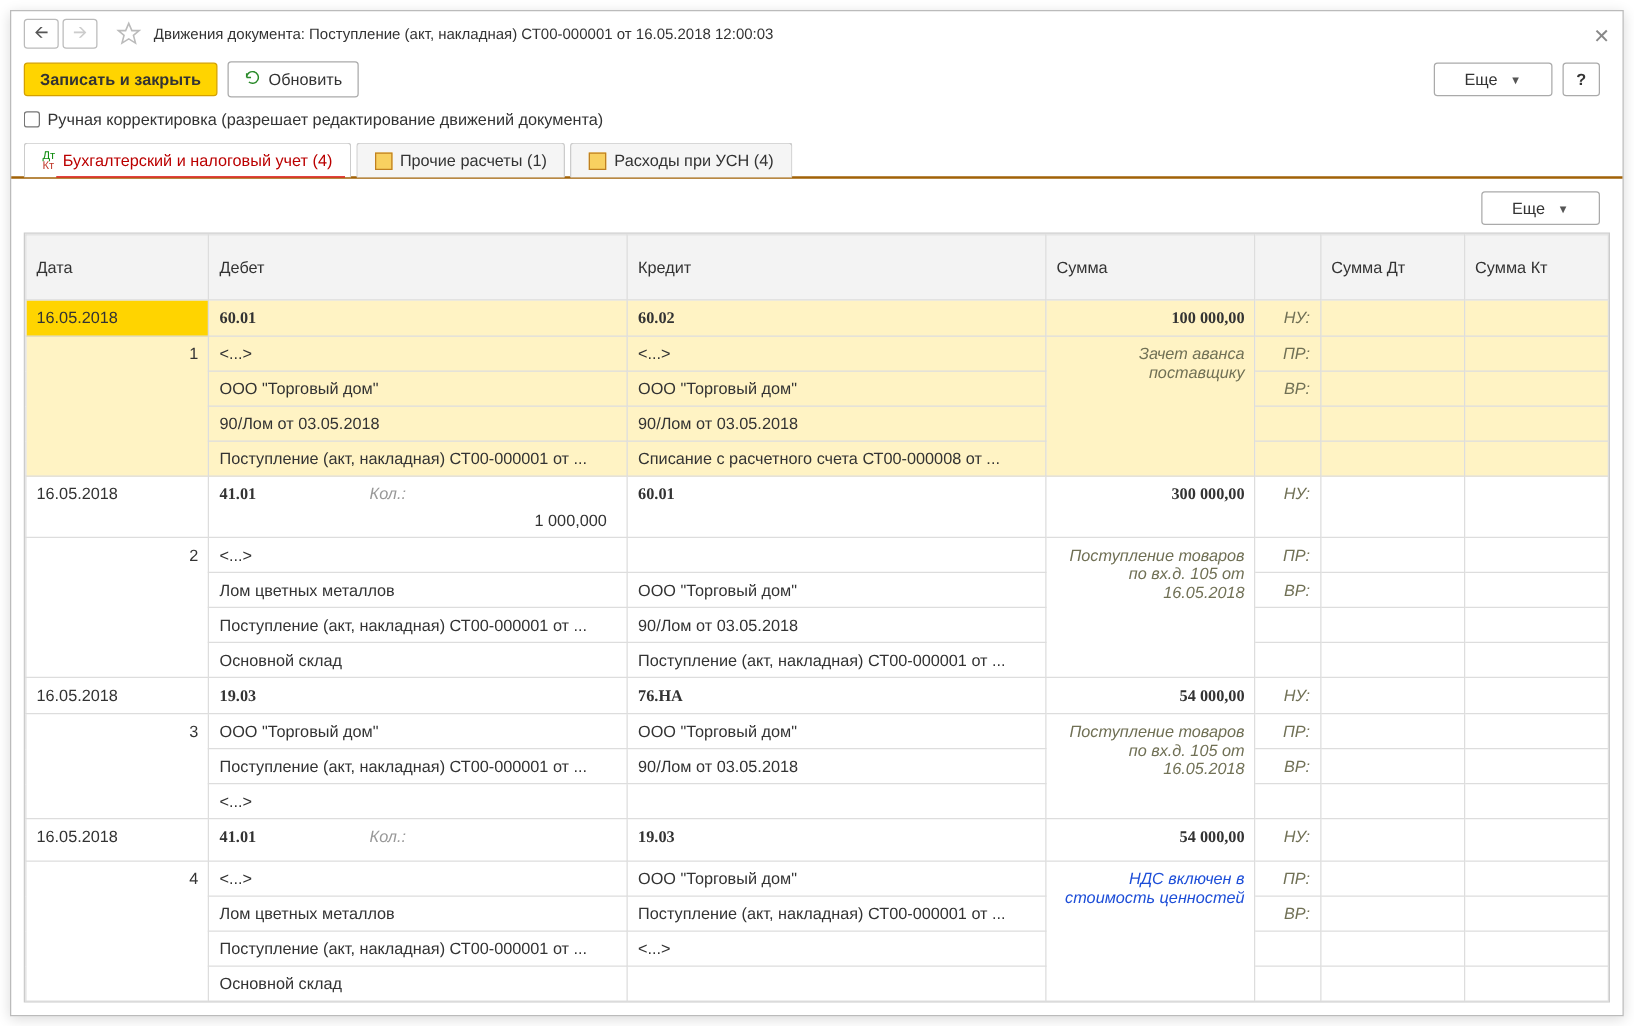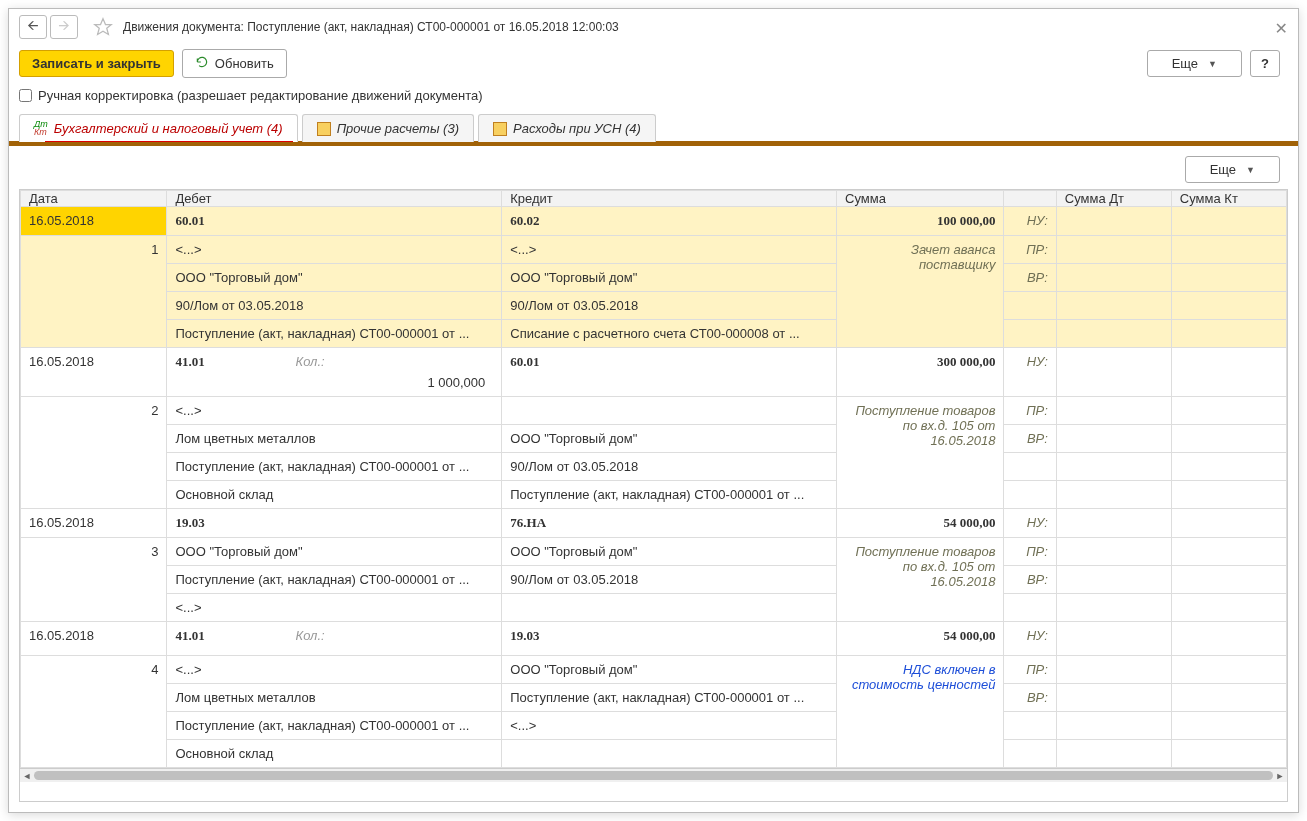--- a/index.html
+++ b/index.html
@@ -89,23 +89,22 @@
   .checkbox-row {
     display:flex;
     align-items:center;
     padding: 0 10px 10px 10px;
     gap:6px;
   }
   .checkbox-row input { margin:0; }
   .tabs {
     display:flex;
     padding: 0 10px;
-    border-bottom: 5px solid #a16207;
+    border-bottom: 2px solid #a16207;
     gap:0;
-    font-style:italic;
   }
   .tab {
     border: 1px solid #ccc;
     border-bottom: none;
     padding: 5px 14px;
     background: #f5f5f5;
     cursor:pointer;
     margin-right:4px;
     border-radius: 3px 3px 0 0;
     display:flex;
@@ -165,21 +164,21 @@
   .col-date { width:140px; }
   .col-debit { width:320px; }
   .col-credit { width:320px; }
   .col-sum { width:160px; }
   .col-tax { width:50px; }
   .col-sumdt { width:110px; }
   .col-sumkt { width:110px; }
   .grid thead th {
     background:#f3f3f3;
     border:1px solid #ddd;
-    padding:0 8px;
+    padding:18px 8px;
     text-align:left;
     font-weight:normal;
     font-size:13px;
   }
   .grid td {
     border:1px solid #ddd;
     padding:6px 8px;
     vertical-align:top;
     font-size:13px;
   }
@@ -260,21 +259,21 @@
   <div class="tabs">
     <div class="tab active">
       <span class="dtkt-icon">
           <span class="dt">Дт</span>
           <span class="kt">Кт</span>
         </span>
       <span>Бухгалтерский и налоговый учет (4)</span>
     </div>
     <div class="tab">
       <span class="doc-icon"></span>
-      <span>Прочие расчеты (3)</span>
+      <span>Прочие расчеты (1)</span>
     </div>
     <div class="tab">
       <span class="doc-icon"></span>
       <span>Расходы при УСН (4)</span>
     </div>
   </div>
 
   <div class="content">
     <div class="content-toolbar">
       <div class="btn more">

